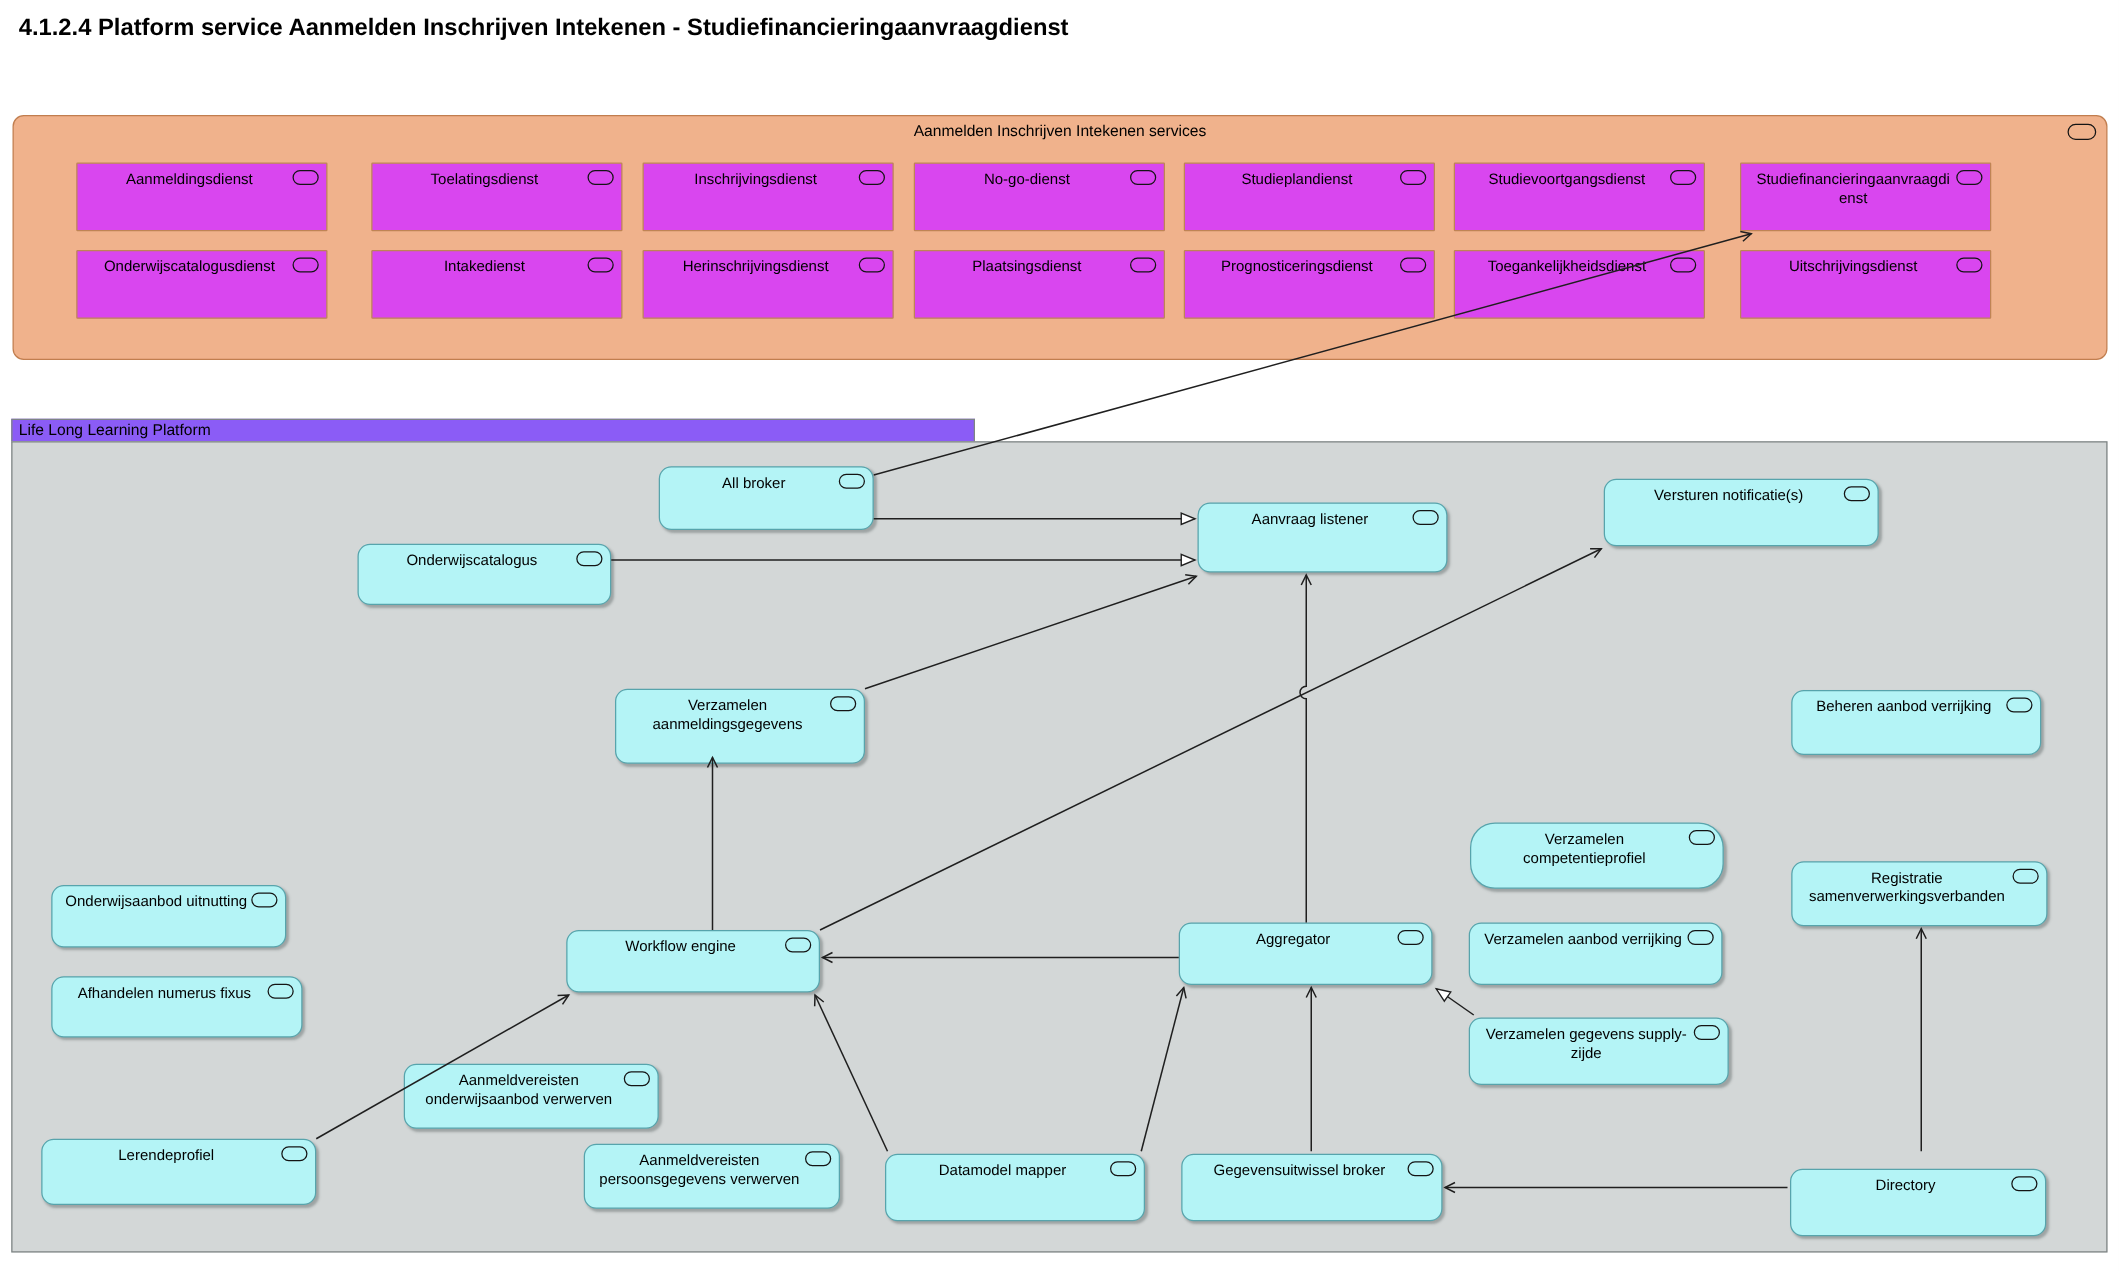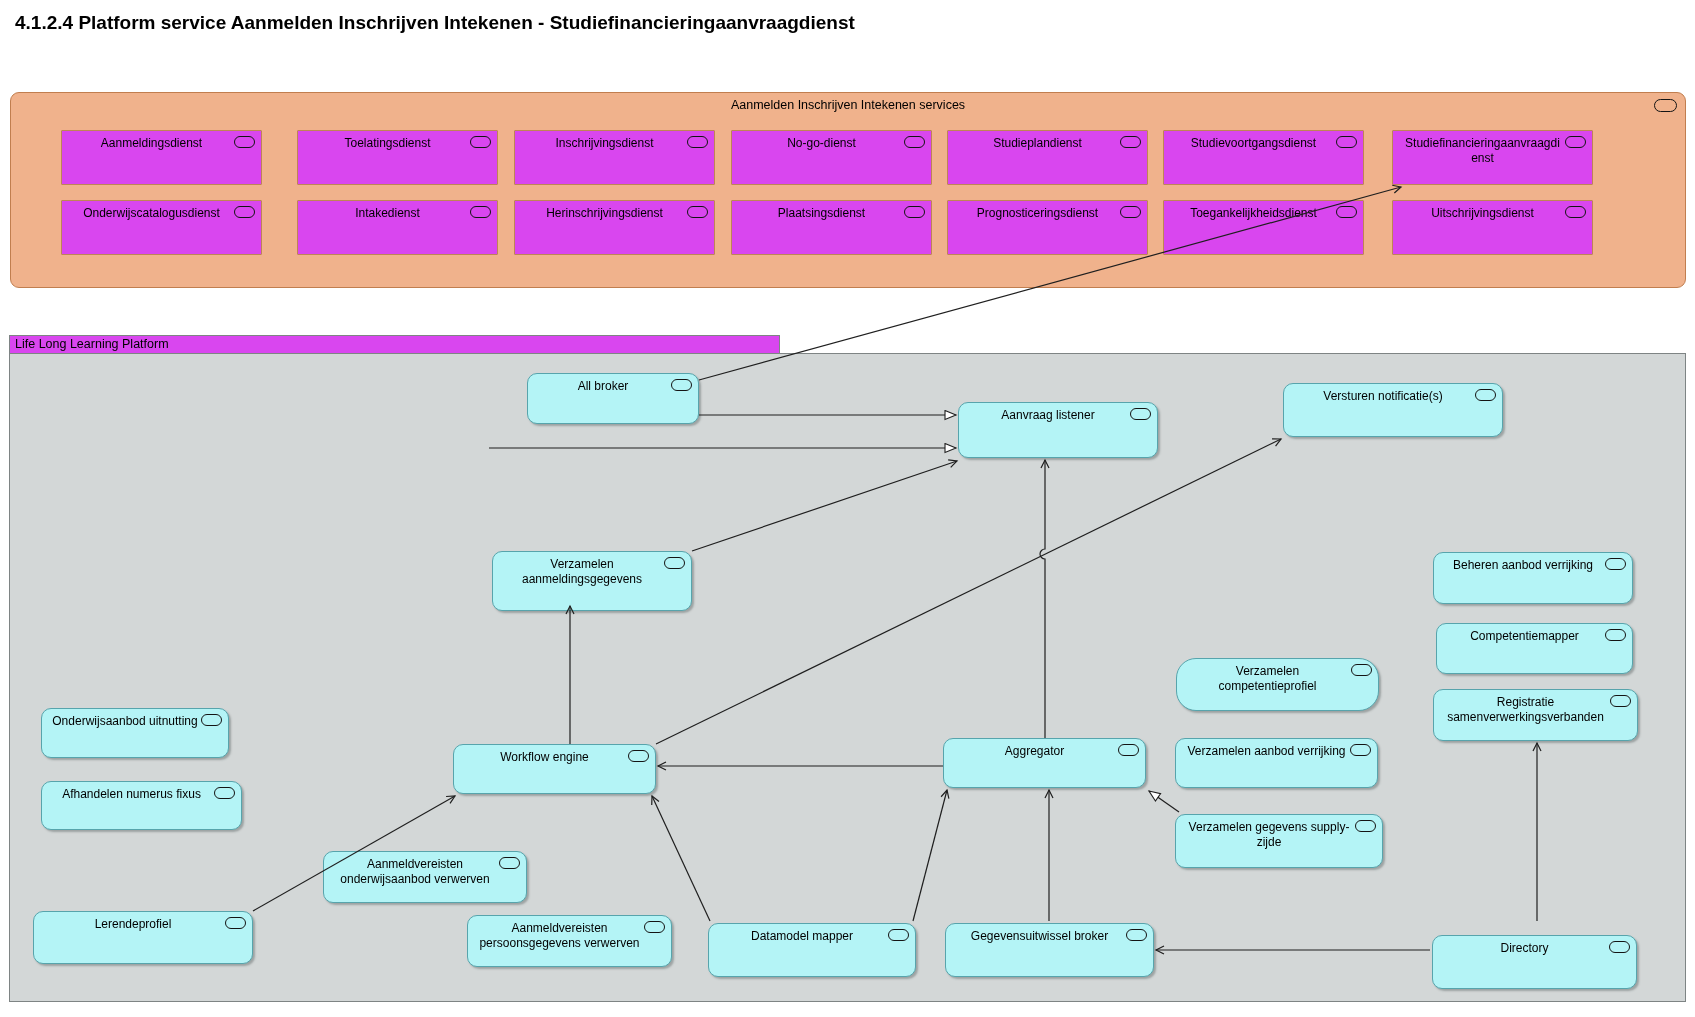--- a/index.html
+++ b/index.html
@@ -8,21 +8,21 @@
 
   .page-title{position:absolute;left:15px;top:12px;font-size:19px;font-weight:bold;white-space:nowrap;}
 
   
   .group-services{position:absolute;left:10px;top:92px;width:1676px;height:196px;
     background:#F0B28C;border:1.4px solid #C17E4F;border-radius:9px;box-sizing:border-box;z-index:1;}
   .group-services .group-label{position:absolute;top:5px;left:0;right:0;text-align:center;font-size:12.5px;}
 
   
   .platform-tab{position:absolute;left:9px;top:335px;width:771px;height:19px;
-    background:#d946ef;border:1px solid #7E8484;box-sizing:border-box;
+    background:#8b5cf6;border:1px solid #7E8484;box-sizing:border-box;
     font-size:12.5px;padding:1px 0 0 5px;z-index:1;}
   .platform-body{position:absolute;left:9px;top:353px;width:1677px;height:649px;
     background:#D3D7D7;border:1px solid #7E8484;box-sizing:border-box;z-index:1;}
 
   
   .svc-box{position:absolute;background:#d946ef;border:1.2px solid #BF8455;border-radius:1px;
     box-sizing:border-box;z-index:3;}
   .node{position:absolute;background:#B4F4F6;border:1px solid #57A4AC;border-radius:10px;
     box-sizing:border-box;box-shadow:2px 2px 2px rgba(90,100,100,0.45);z-index:3;}
   .box-label{padding:5px 30px 0 10px;font-size:12px;line-height:1.25;text-align:center;
@@ -140,32 +140,32 @@
       <span class="stadium"></span>
     </div>
     <div class="node" style="left: 1283px; top: 383px; width: 220px; height: 54px;">
       <div class="box-label">Versturen notificatie(s)</div>
       <span class="stadium"></span>
     </div>
     <div class="node" style="left: 958px; top: 402px; width: 200px; height: 56px;">
       <div class="box-label">Aanvraag listener</div>
       <span class="stadium"></span>
     </div>
+    <div class="node" style="left: 286px; top: 435px; width: 203px; height: 49px;">
+      <div class="box-label">Onderwijscatalogus</div>
+      <span class="stadium"></span>
+    </div>
     <div class="node" style="left: 492px; top: 551px; width: 200px; height: 60px;">
       <div class="box-label">Verzamelen aanmeldingsgegevens</div>
       <span class="stadium"></span>
     </div>
     <div class="node" style="left: 1433px; top: 552px; width: 200px; height: 52px;">
       <div class="box-label">Beheren aanbod verrijking</div>
       <span class="stadium"></span>
     </div>
-    <div class="node" style="left: 1436px; top: 623px; width: 197px; height: 51px;">
-      <div class="box-label">Competentiemapper</div>
-      <span class="stadium"></span>
-    </div>
     <div class="node" style="left: 1176px; top: 658px; width: 203px; height: 53px; border-radius: 20px;">
       <div class="box-label">Verzamelen competentieprofiel</div>
       <span class="stadium"></span>
     </div>
     <div class="node" style="left: 1433px; top: 689px; width: 205px; height: 52px;">
       <div class="box-label">Registratie samenverwerkingsverbanden</div>
       <span class="stadium"></span>
     </div>
     <div class="node" style="left: 41px; top: 708px; width: 188px; height: 50px;">
       <div class="box-label">Onderwijsaanbod uitnutting</div>

